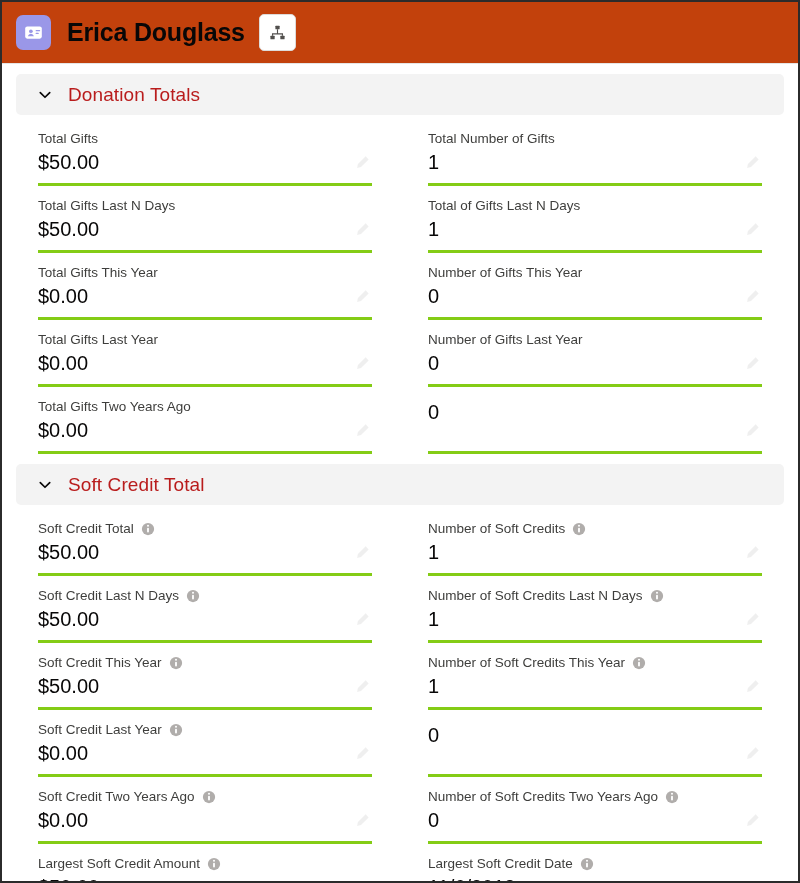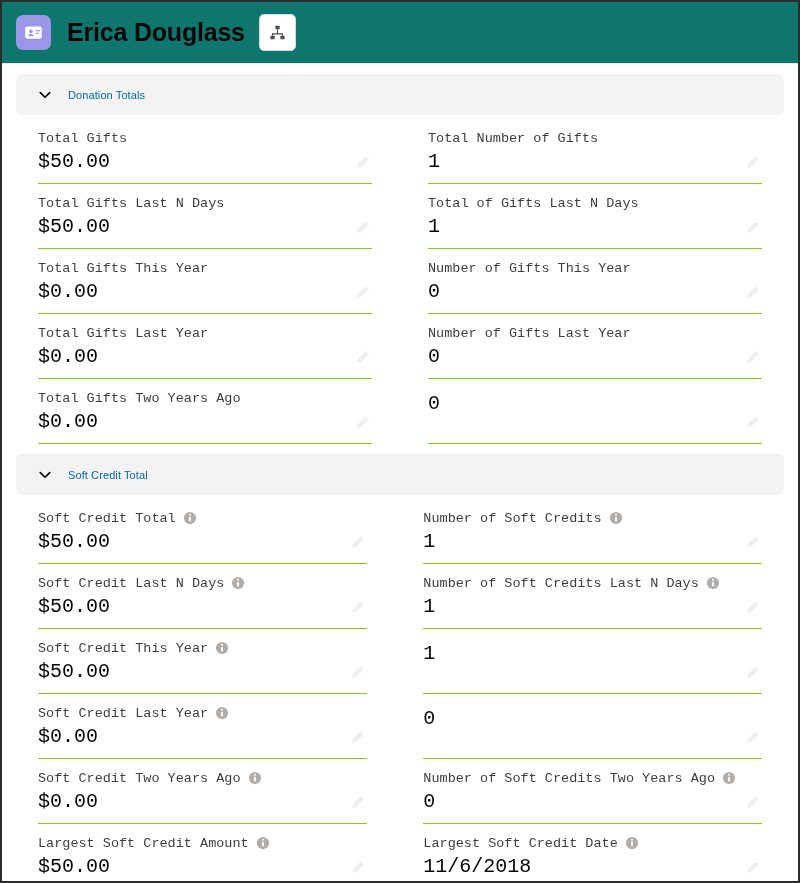--- a/index.html
+++ b/index.html
@@ -19,21 +19,21 @@
     background: #ffffff;
     overflow: hidden;
     position: relative;
   }
   
   .record-header {
     height: 62px;
     display: flex;
     align-items: center;
     padding: 0 14px;
-    background: #0f766e;
+    background: #c2410c;
     border-bottom: 1px solid #e5e5e5;
   }
   .record-icon {
     width: 35px; height: 35px;
     border-radius: 7px;
     background: #9a97e8;
     display: flex;
     align-items: center;
     justify-content: center;
     flex: 0 0 auto;
@@ -79,38 +79,37 @@
     margin-bottom: 4px;
     cursor: pointer;
   }
   .chev {
     width: 14px; height: 14px;
     flex: 0 0 auto;
     margin-right: 16px;
     display: block;
   }
   .section-title {
-    font-size: 11px;
-    color: #0369a1;
+    font-size: 19px;
+    color: #b91c1c;
     letter-spacing: 0.1px;
   }
 
   .grid {
     display: grid;
     grid-template-columns: 1fr 1fr;
     column-gap: 56px;
     padding: 0 22px 0 22px;
   }
 
   .field {
     position: relative;
     padding: 11px 26px 9px 0;
-    border-bottom: 1px solid #84cc16;
+    border-bottom: 3px solid #84cc16;
     min-height: 62px;
-    font-family: Liberation Mono, monospace;
   }
   .field-label {
     font-size: 13.5px;
     color: #3e3e3c;
     line-height: 18px;
     display: flex;
     align-items: center;
     white-space: nowrap;
   }
   .info-icon {
@@ -276,21 +275,28 @@
           <div class="field"><div class="field-label">
               <span>Soft Credit This Year</span>
               <span><svg class="info-icon" viewBox="0 0 16 16" aria-hidden="true">
                   <circle cx="8" cy="8" r="7" fill="#b0adab"></circle>
                   <circle cx="8" cy="4.4" r="1.15" fill="#ffffff"></circle>
                   <rect x="6.95" y="6.5" width="2.1" height="5.4" rx="1.05" fill="#ffffff"></rect>
                 </svg></span>
             </div><div class="field-value">$50.00</div><span><svg class="edit-pencil" viewBox="0 0 16 16" aria-hidden="true">
                 <path d="M11.3 1.4l3.3 3.3-8.2 8.2-4.2 0.9 0.9-4.2z" fill="#706e6b"></path>
               </svg></span></div>
-          <div class="field"><div class="field-value">1</div><span><svg class="edit-pencil" viewBox="0 0 16 16" aria-hidden="true">
+          <div class="field"><div class="field-label">
+              <span>Number of Soft Credits This Year</span>
+              <span><svg class="info-icon" viewBox="0 0 16 16" aria-hidden="true">
+                  <circle cx="8" cy="8" r="7" fill="#b0adab"></circle>
+                  <circle cx="8" cy="4.4" r="1.15" fill="#ffffff"></circle>
+                  <rect x="6.95" y="6.5" width="2.1" height="5.4" rx="1.05" fill="#ffffff"></rect>
+                </svg></span>
+            </div><div class="field-value">1</div><span><svg class="edit-pencil" viewBox="0 0 16 16" aria-hidden="true">
                 <path d="M11.3 1.4l3.3 3.3-8.2 8.2-4.2 0.9 0.9-4.2z" fill="#706e6b"></path>
               </svg></span></div>
           <div class="field"><div class="field-label">
               <span>Soft Credit Last Year</span>
               <span><svg class="info-icon" viewBox="0 0 16 16" aria-hidden="true">
                   <circle cx="8" cy="8" r="7" fill="#b0adab"></circle>
                   <circle cx="8" cy="4.4" r="1.15" fill="#ffffff"></circle>
                   <rect x="6.95" y="6.5" width="2.1" height="5.4" rx="1.05" fill="#ffffff"></rect>
                 </svg></span>
             </div><div class="field-value">$0.00</div><span><svg class="edit-pencil" viewBox="0 0 16 16" aria-hidden="true">

